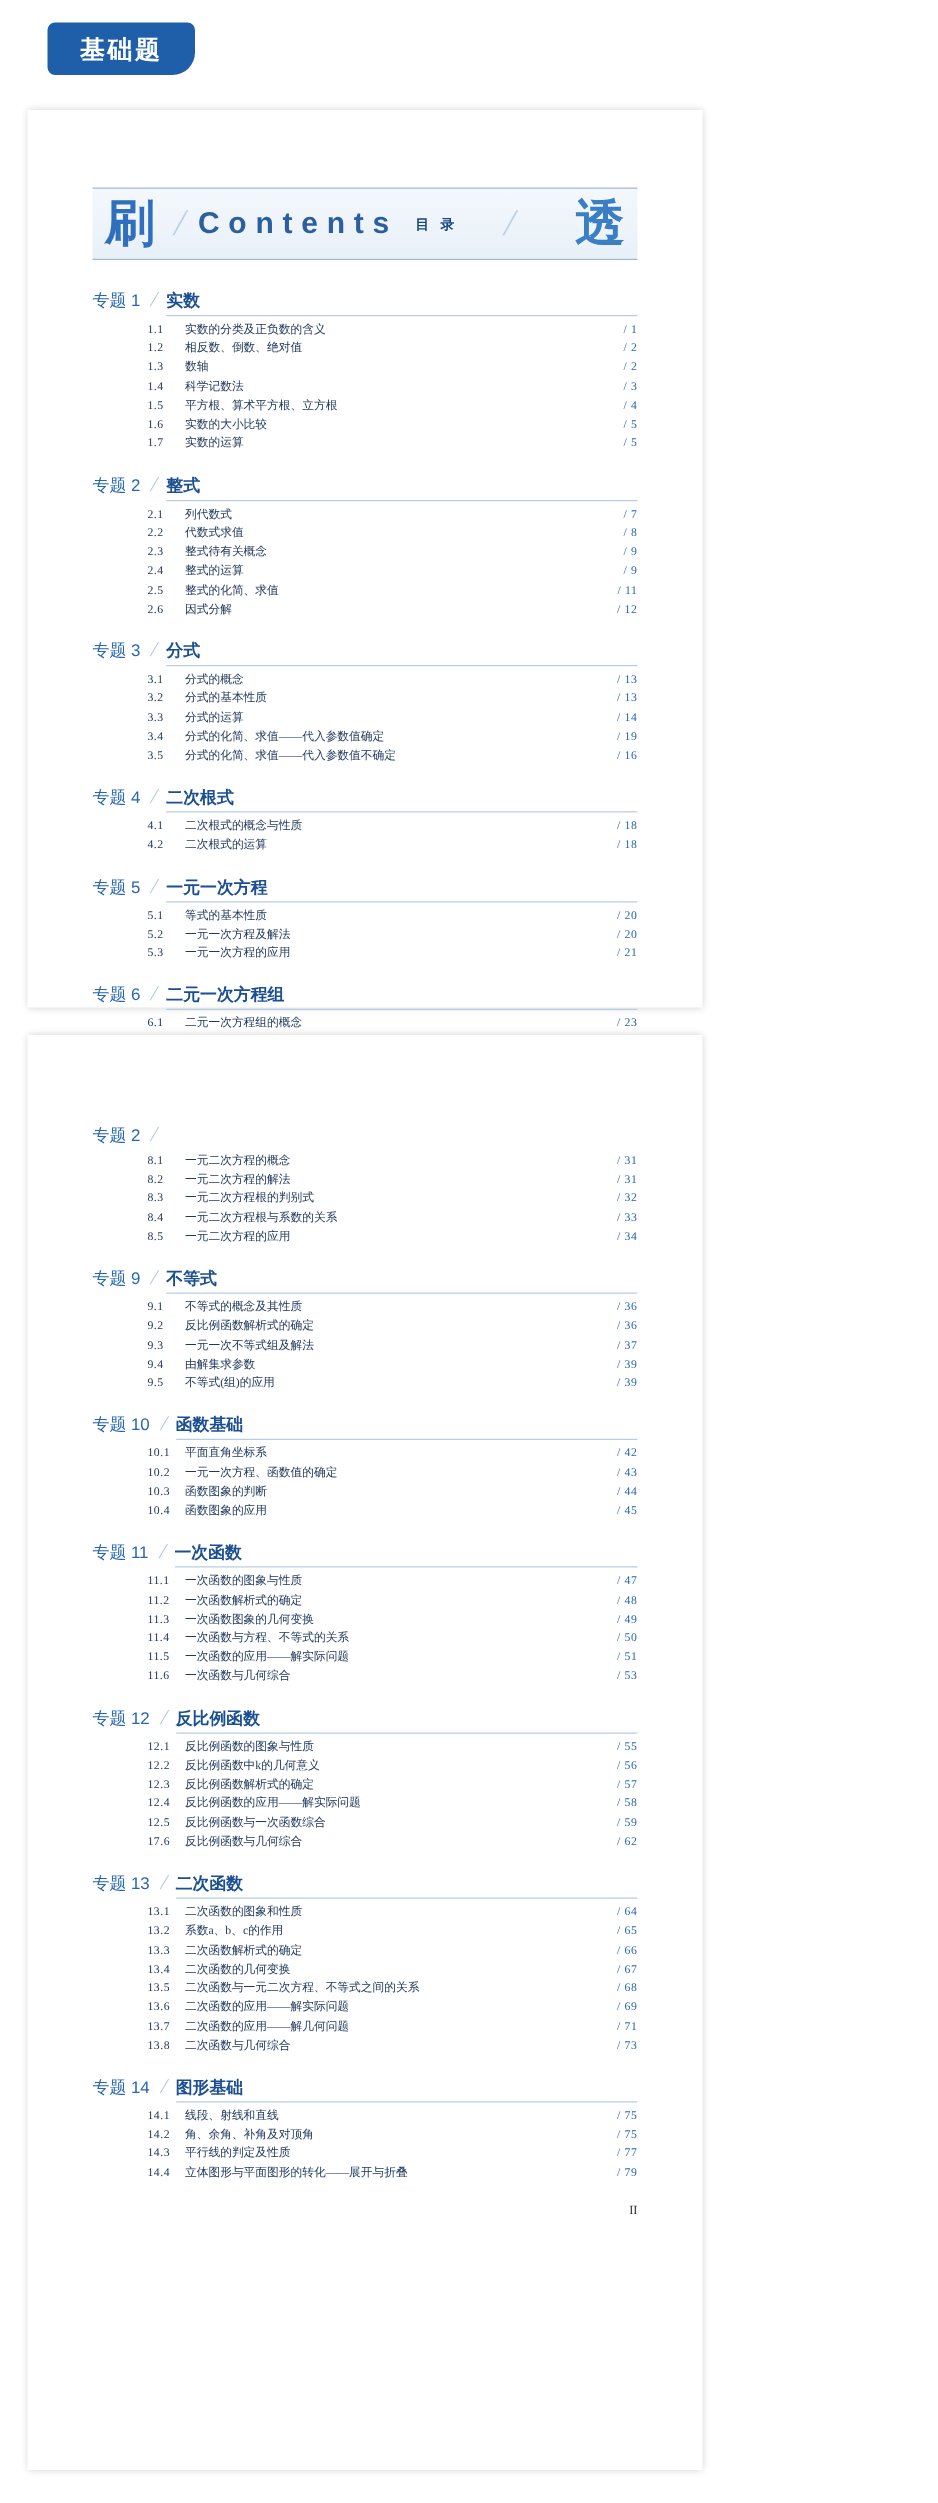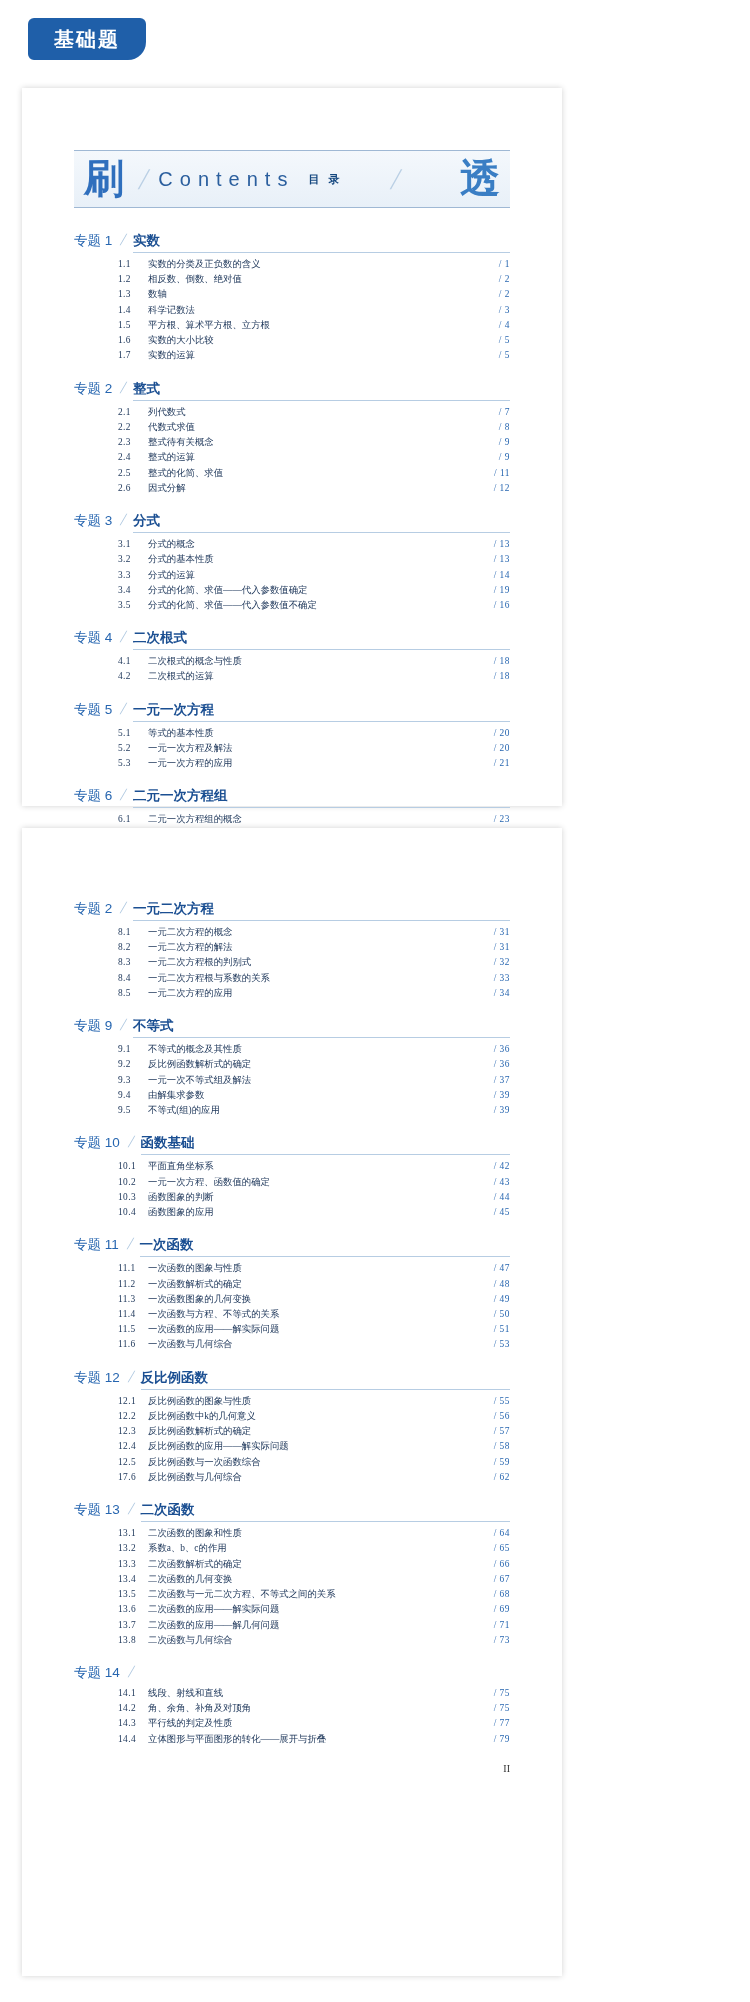--- a/index.html
+++ b/index.html
@@ -10,21 +10,21 @@
   }
   .page-wrap {
     width: 750px;
     min-height: 2002px;
     position: relative;
     background: #ffffff;
   }
   
   .tab-badge {
     position: absolute;
-    left: 28px; top: 18px;
+    left: 38px; top: 18px;
     width: 118px; height: 42px;
     background: #1f5fa9;
     border-radius: 6px 6px 18px 6px;
     color: #ffffff;
     font-family: "Liberation Sans", sans-serif;
     font-weight: bold;
     font-size: 20px;
     letter-spacing: 2px;
     display: flex;
     align-items: center;
@@ -68,24 +68,24 @@
     color: #3a7ec4;
   }
   .slash {
     color: #b9cfe4;
     font-size: 30px;
     transform: skewX(-12deg);
     padding: 0 10px;
   }
   .contents-word {
     font-family: "Liberation Sans", sans-serif;
-    font-size: 20px;
+    font-size: 24px;
     letter-spacing: 7px;
     color: #2b5f9e;
-    font-weight: normal;
+    font-weight: bold;
   }
   .mulu {
     font-family: "Liberation Sans", sans-serif;
     font-size: 11px;
     color: #14477f;
     font-weight: bold;
     letter-spacing: 3px;
     margin-left: 14px;
   }
 
@@ -420,21 +420,20 @@
     </div>
   </div>
 
   <div class="sheet" id="sheet2">
     <div class="sheet-inner">
       <div id="toc2">
           <div>
             <div class="topic">
               <span class="topic-no">专题 2</span>
               <span class="topic-sep">/</span>
-              <span class="topic-title">一元二次方程</span>
             </div>
             <div class="entries">
               <div class="entry">
                 <span class="num">8.1</span>
                 <span class="txt">一元二次方程的概念</span>
                 <span class="fill"></span>
                 <span class="pg">/ 31</span>
               </div>
               <div class="entry">
                 <span class="num">8.2</span>
@@ -678,20 +677,21 @@
                 <span class="txt">二次函数与几何综合</span>
                 <span class="fill"></span>
                 <span class="pg">/ 73</span>
               </div>
             </div>
           </div>
           <div>
             <div class="topic">
               <span class="topic-no">专题 14</span>
               <span class="topic-sep">/</span>
+              <span class="topic-title">图形基础</span>
             </div>
             <div class="entries">
               <div class="entry">
                 <span class="num">14.1</span>
                 <span class="txt">线段、射线和直线</span>
                 <span class="fill"></span>
                 <span class="pg">/ 75</span>
               </div>
               <div class="entry">
                 <span class="num">14.2</span>

